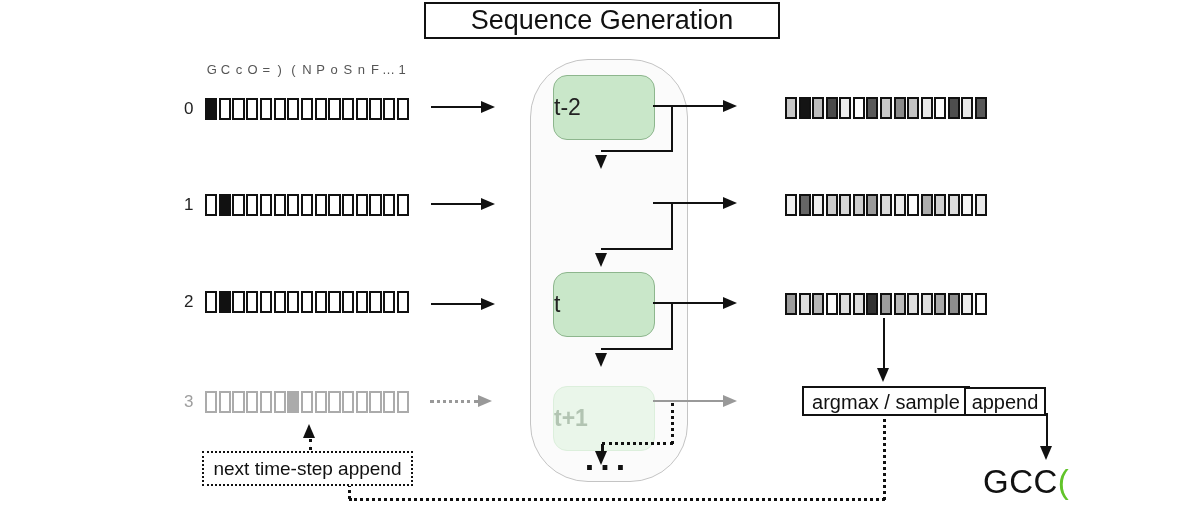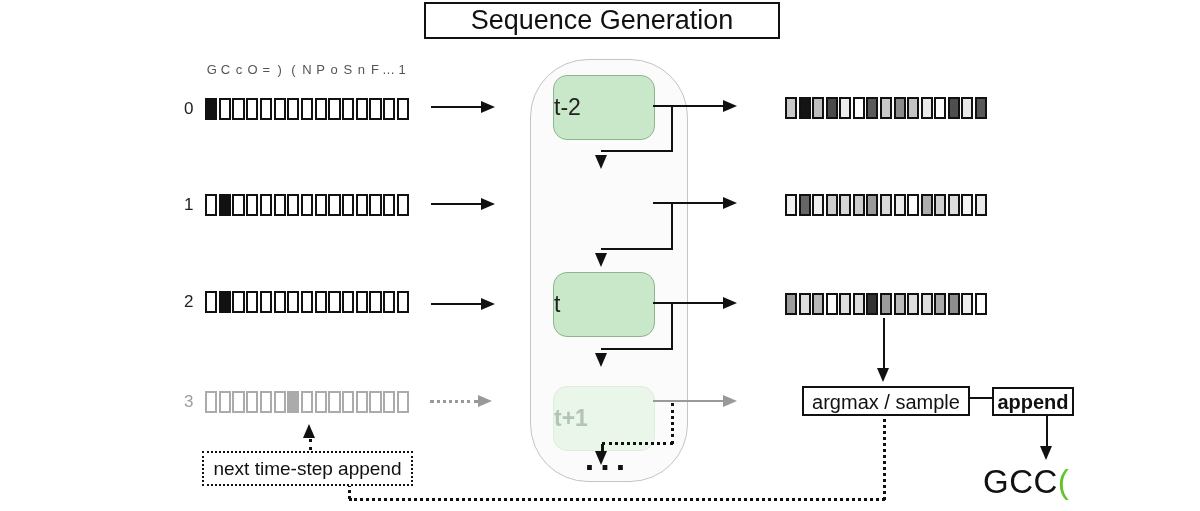--- a/index.html
+++ b/index.html
@@ -40,21 +40,21 @@
   .tr.r.gray{border-left-color:#999;border-top-color:transparent;border-bottom-color:transparent;}
   .tr.d{border-left:6.5px solid transparent;border-right:6.5px solid transparent;border-top:14px solid #111;}
   .tr.u{border-left:6.5px solid transparent;border-right:6.5px solid transparent;border-bottom:14px solid #111;}
 
   .ellipsis{left:571px;top:441px;width:74px;text-align:center;font-size:34px;
             font-weight:700;letter-spacing:6px;color:#111;line-height:34px;}
 
   .opbox{border:2px solid #111;background:#fff;display:flex;align-items:flex-end;
          justify-content:center;font-size:20px;color:#111;z-index:3;}
   .argmax-box{left:802px;top:386px;width:164px;height:26px;}
-  .append-box{left:992px;top:387px;width:78px;height:25px;font-weight:bold;}
+  .append-box{left:964px;top:387px;width:78px;height:25px;}
 
   .next-box{left:202px;top:451px;width:207px;height:31px;border:2.5px dotted #111;
             background:#fff;display:flex;align-items:center;justify-content:center;
             font-size:19px;color:#111;}
 
   .result{left:983px;top:463px;font-size:33px;color:#111;letter-spacing:0.5px;}
 </style>
 </head>
 <body>
 

